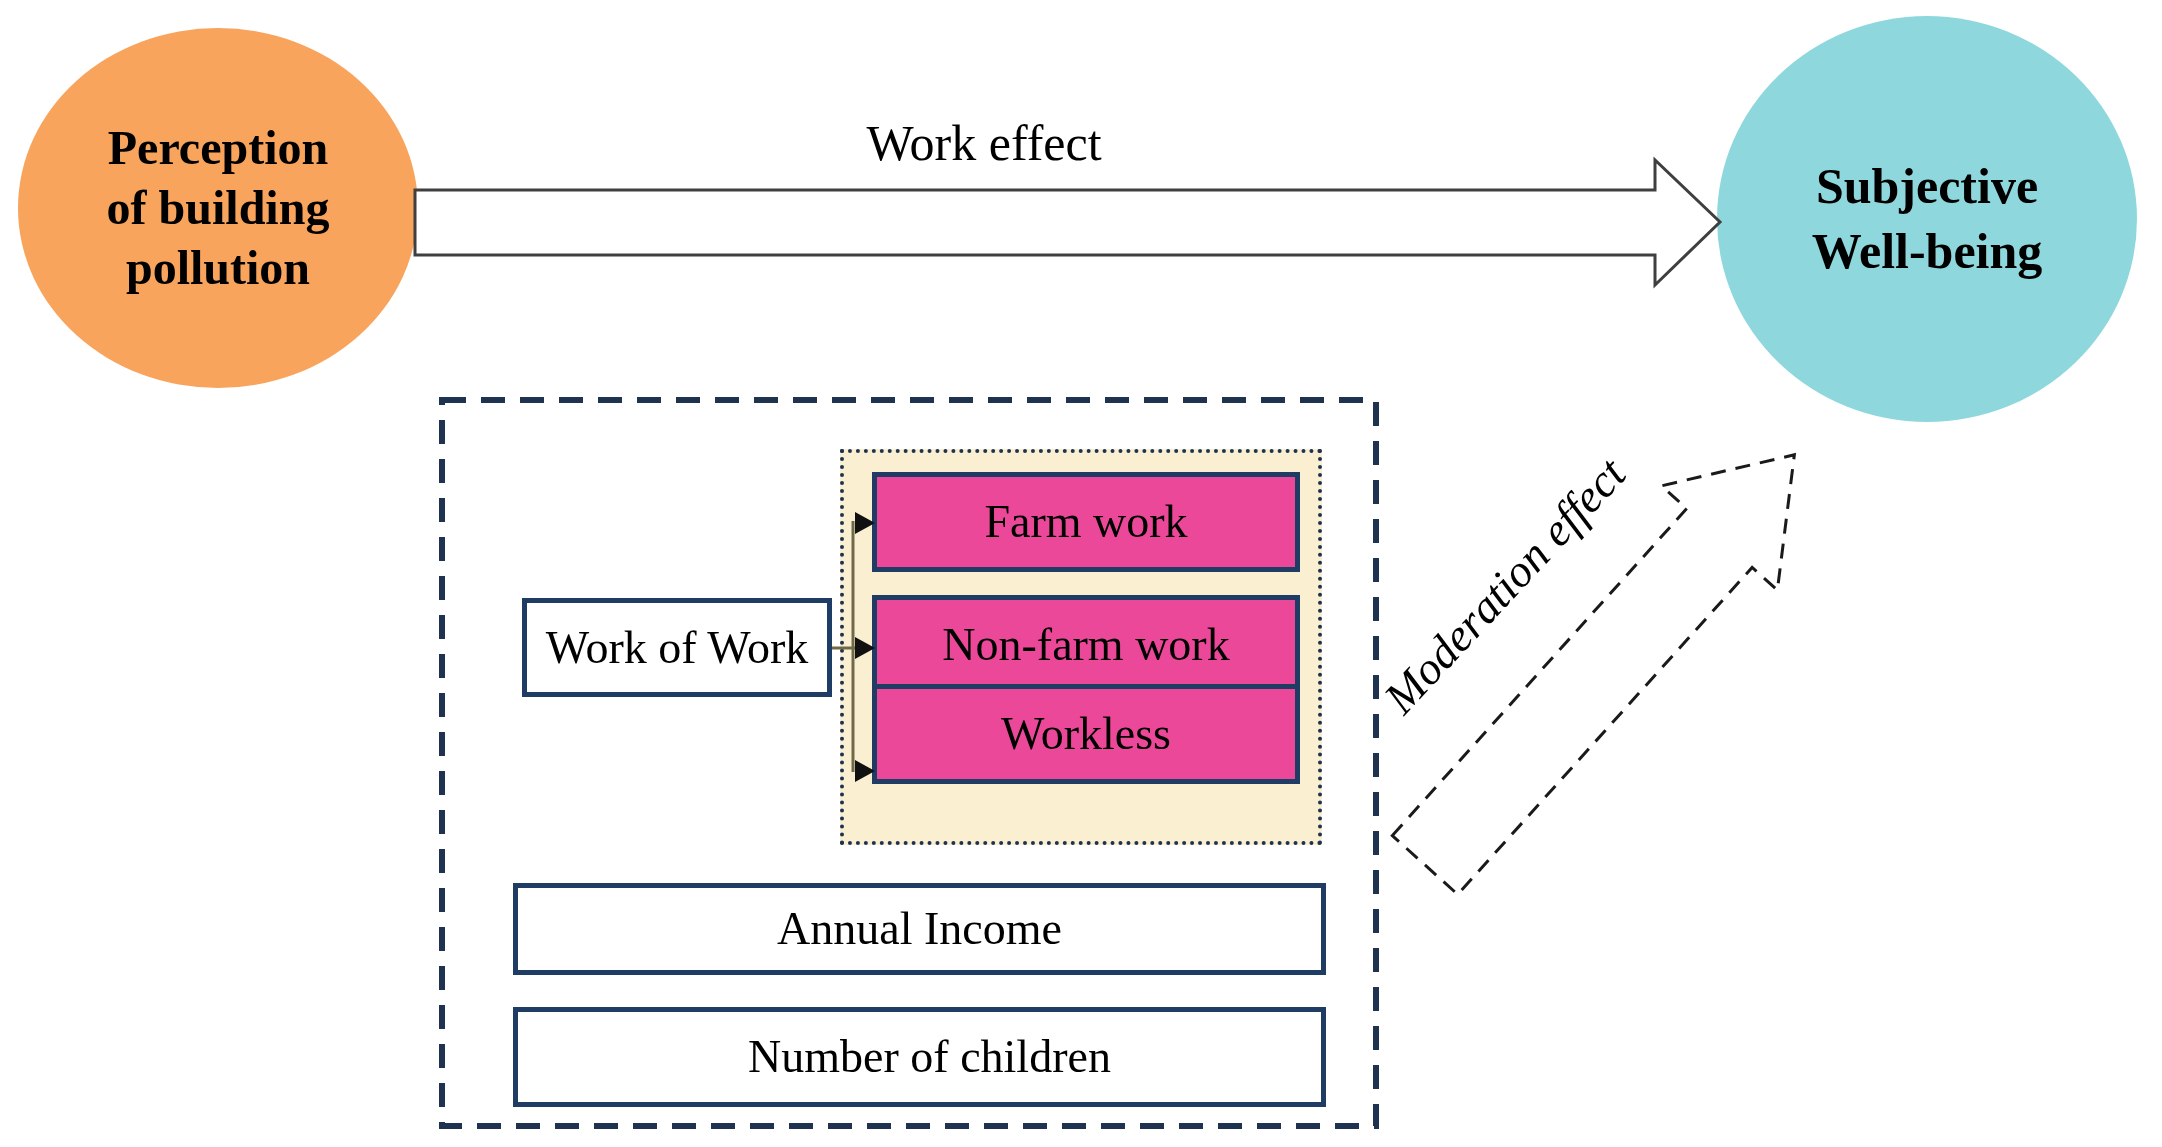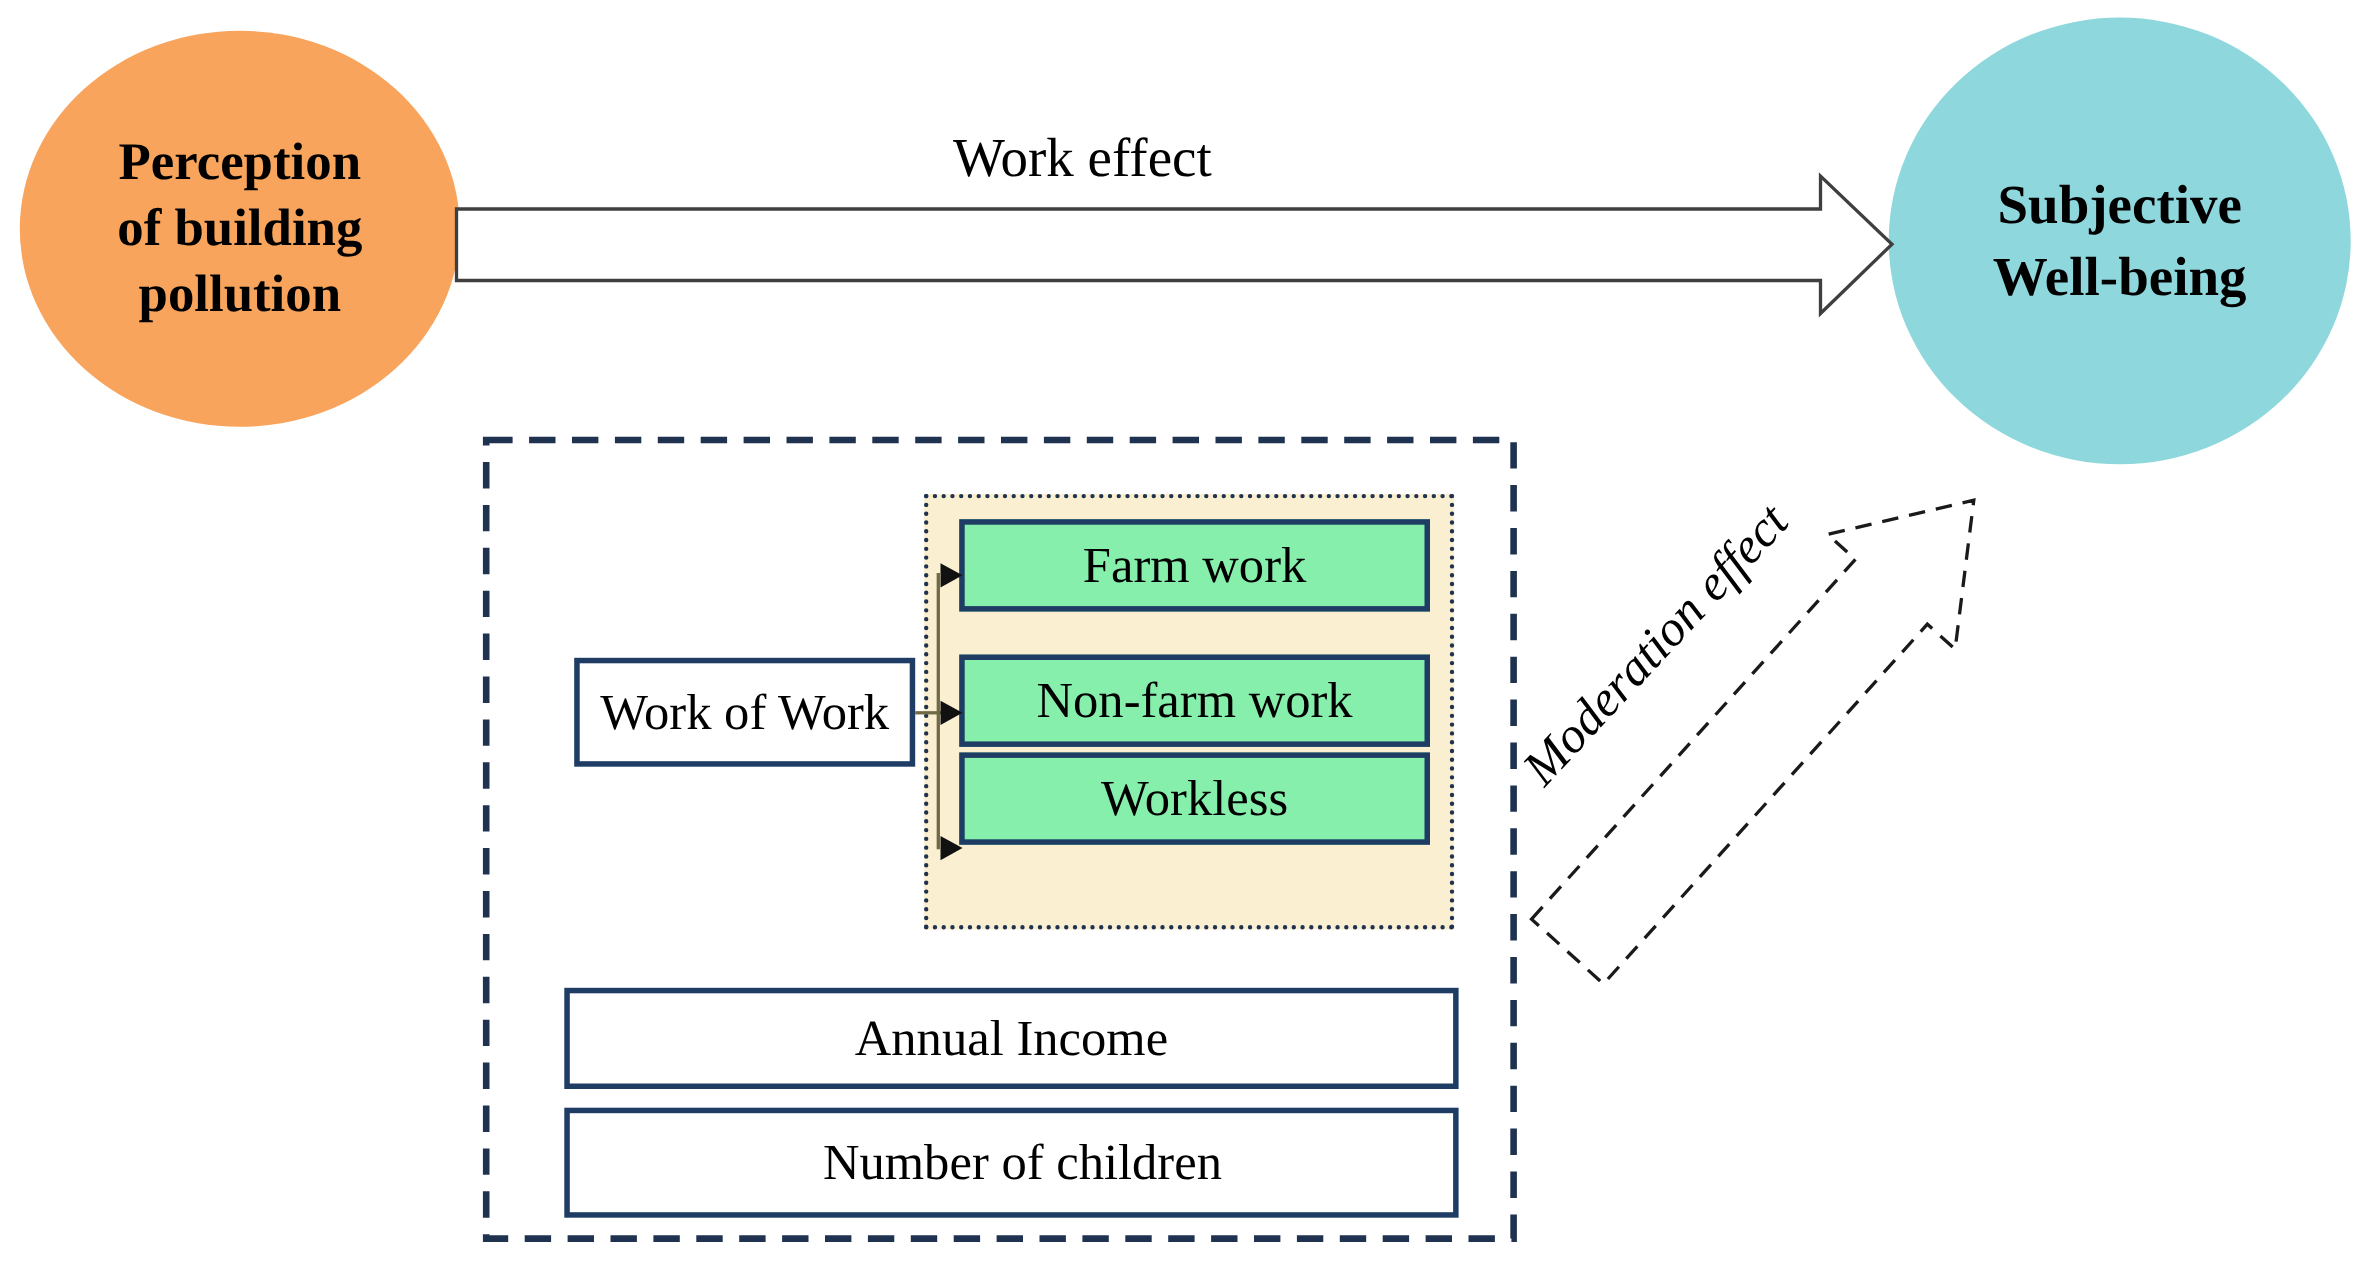--- a/index.html
+++ b/index.html
@@ -43,26 +43,26 @@
     box-sizing:border-box;
   }
   .node-box{
     position:absolute;
     box-sizing:border-box;
     border:5px solid #1F3C64;
     display:flex;align-items:center;justify-content:center;
     text-align:center;
     font-size:46px;line-height:1;
   }
-  .cat-box{background:#86efac;left:872px;width:428px;height:84px;}
+  .cat-box{background:#ec4899;left:872px;width:428px;height:100px;}
   .cat-farm{top:472px;}
   .cat-nonfarm{top:595px;}
   .cat-workless{top:684px;}
   .type-box{left:522px;top:598px;width:310px;height:99px;background:#ffffff;}
-  .income-box{left:513px;top:883px;width:813px;height:92px;background:#ffffff;margin-top:15px;}
+  .income-box{left:513px;top:883px;width:813px;height:92px;background:#ffffff;}
   .children-box{left:513px;top:1007px;width:813px;height:100px;background:#ffffff;padding-left:20px;}
   .label-moderation{
     position:absolute;
     left:1505px;top:597px;width:620px;
     margin-left:-310px;margin-top:-34px;
     text-align:center;
     font-size:46px;line-height:1;
     font-style:italic;
     transform:rotate(-47deg);
   }

